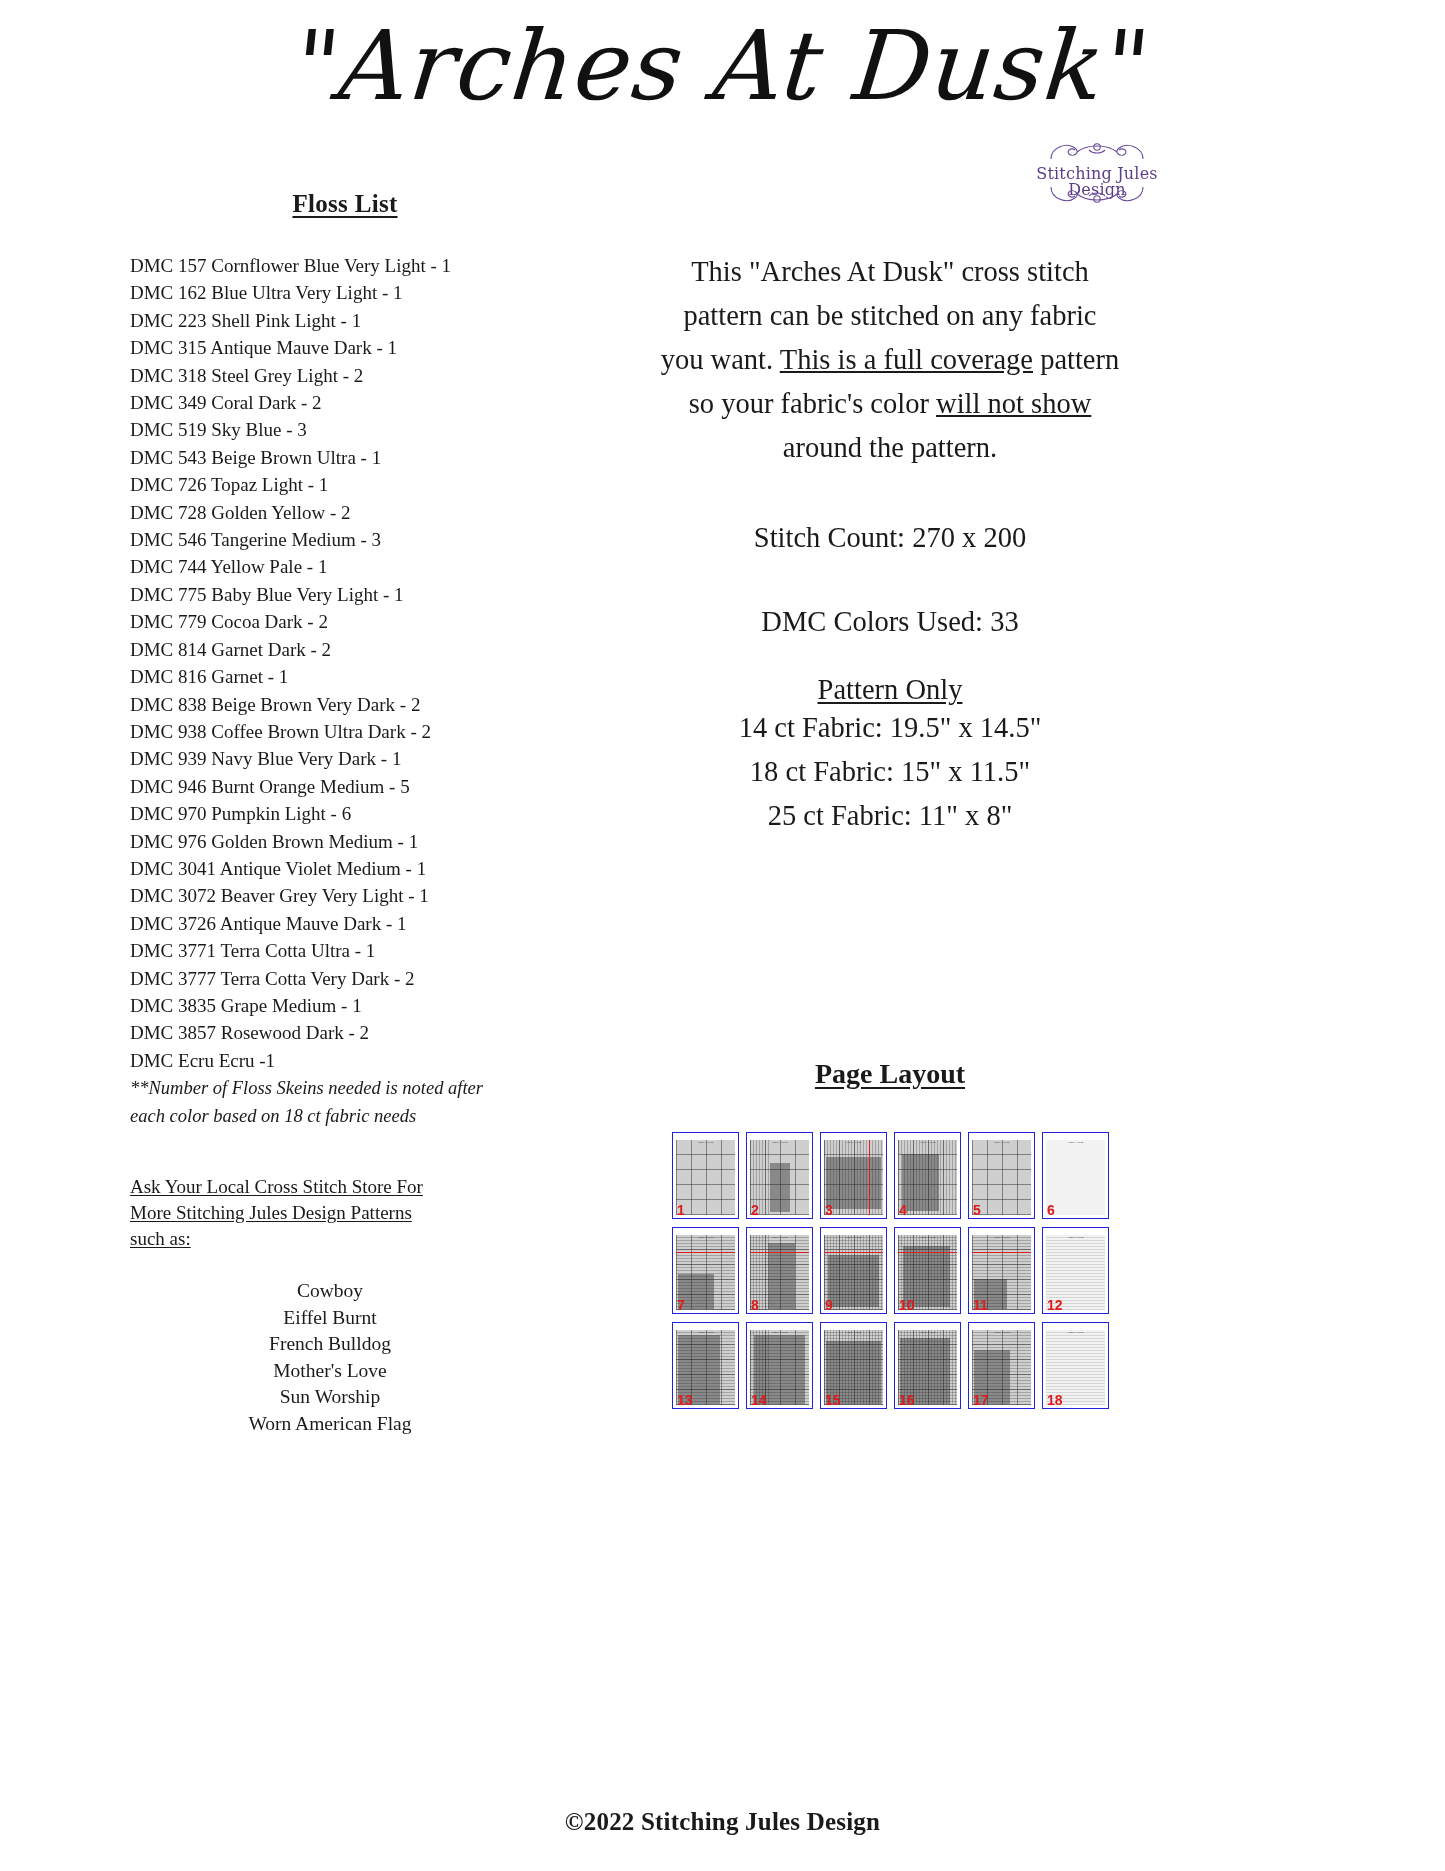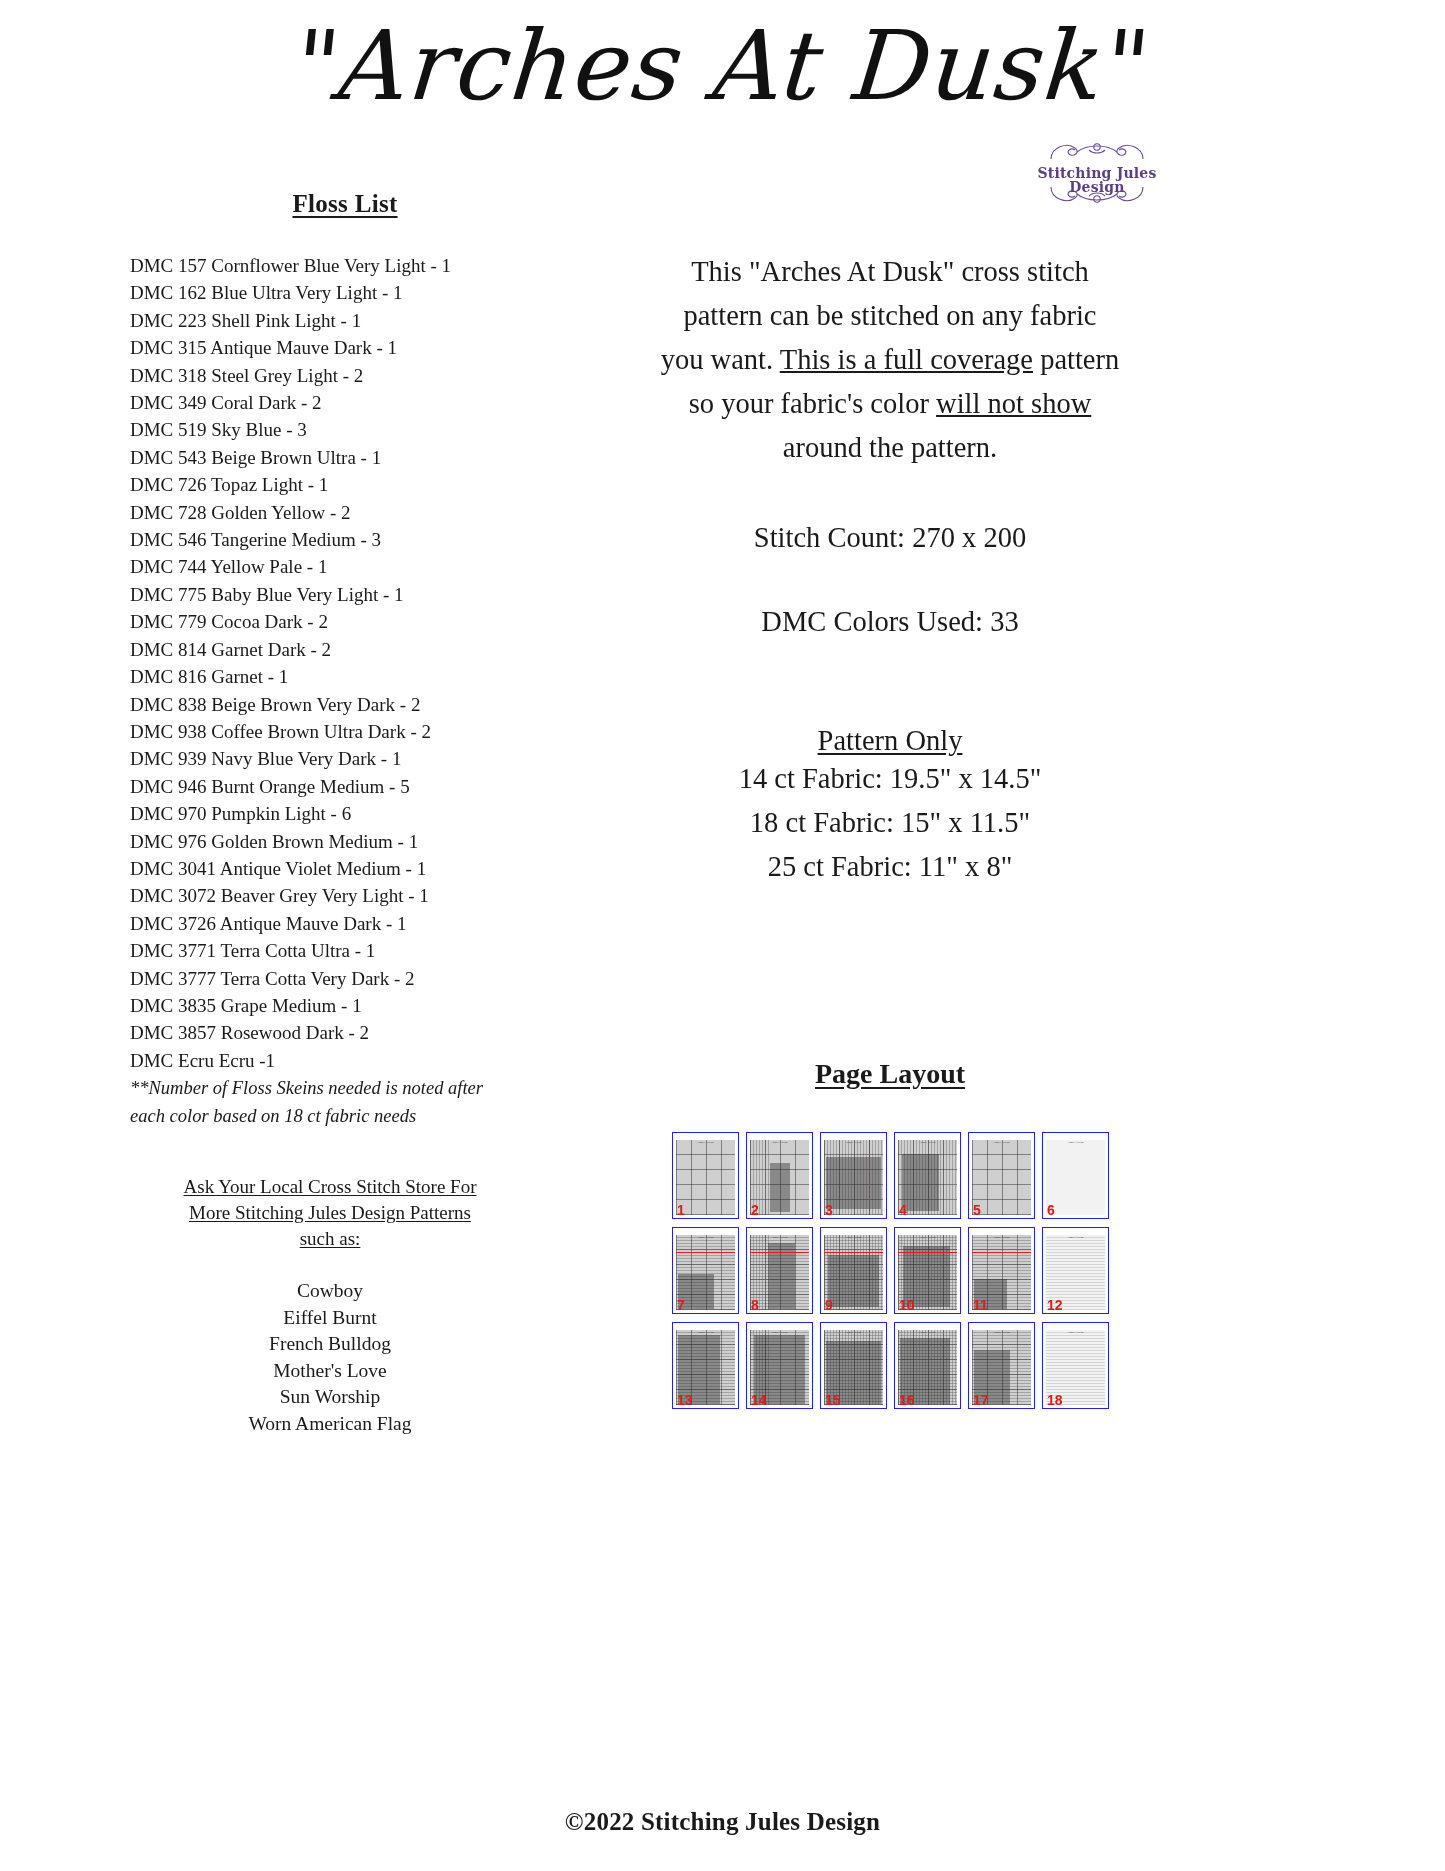--- a/index.html
+++ b/index.html
@@ -40,29 +40,28 @@
   #logo {
     position: absolute;
     left: 1022px;
     top: 138px;
     width: 150px;
     height: 68px;
     text-align: center;
   }
   #logo-text {
     font-family: "DejaVu Serif", serif;
-    font-size: 14px;
+    font-size: 16px;
     letter-spacing: 0.2px;
     color: #5b3f86;
     line-height: 1;
     position: absolute;
     top: 28px;
     left: 0;
     width: 150px;
-    font-weight: bold;
   }
   .flourish {
     position: absolute;
     left: 0;
     width: 150px;
     height: 26px;
     color: #6b4b9a;
   }
   .flourish svg { display: block; margin: 0 auto; }
   #flourish-top { top: 0; }
@@ -92,21 +91,21 @@
   #floss-note {
     font-size: 18.5px;
     font-style: italic;
     line-height: 27.4px;
     margin-top: 1px;
     width: 385px;
   }
 
   #store-block {
     margin-top: 44px;
-    text-align: center;
+    text-align: left;
     width: 400px;
   }
   .store-line {
     font-size: 19px;
     line-height: 26px;
     text-decoration: underline;
     text-underline-offset: 2px;
   }
   #pattern-names {
     margin-top: 26px;
@@ -136,21 +135,21 @@
 
   #stitch-count {
     margin-top: 52px;
     font-size: 28.5px;
   }
   #colors-used {
     margin-top: 52px;
     font-size: 28.5px;
   }
   #pattern-only-head {
-    margin-top: 87px;
+    margin-top: 36px;
     font-size: 28.5px;
     text-decoration: underline;
     text-underline-offset: 3px;
   }
   .fabric-line {
     font-size: 28.5px;
     line-height: 44px;
   }
 
   

